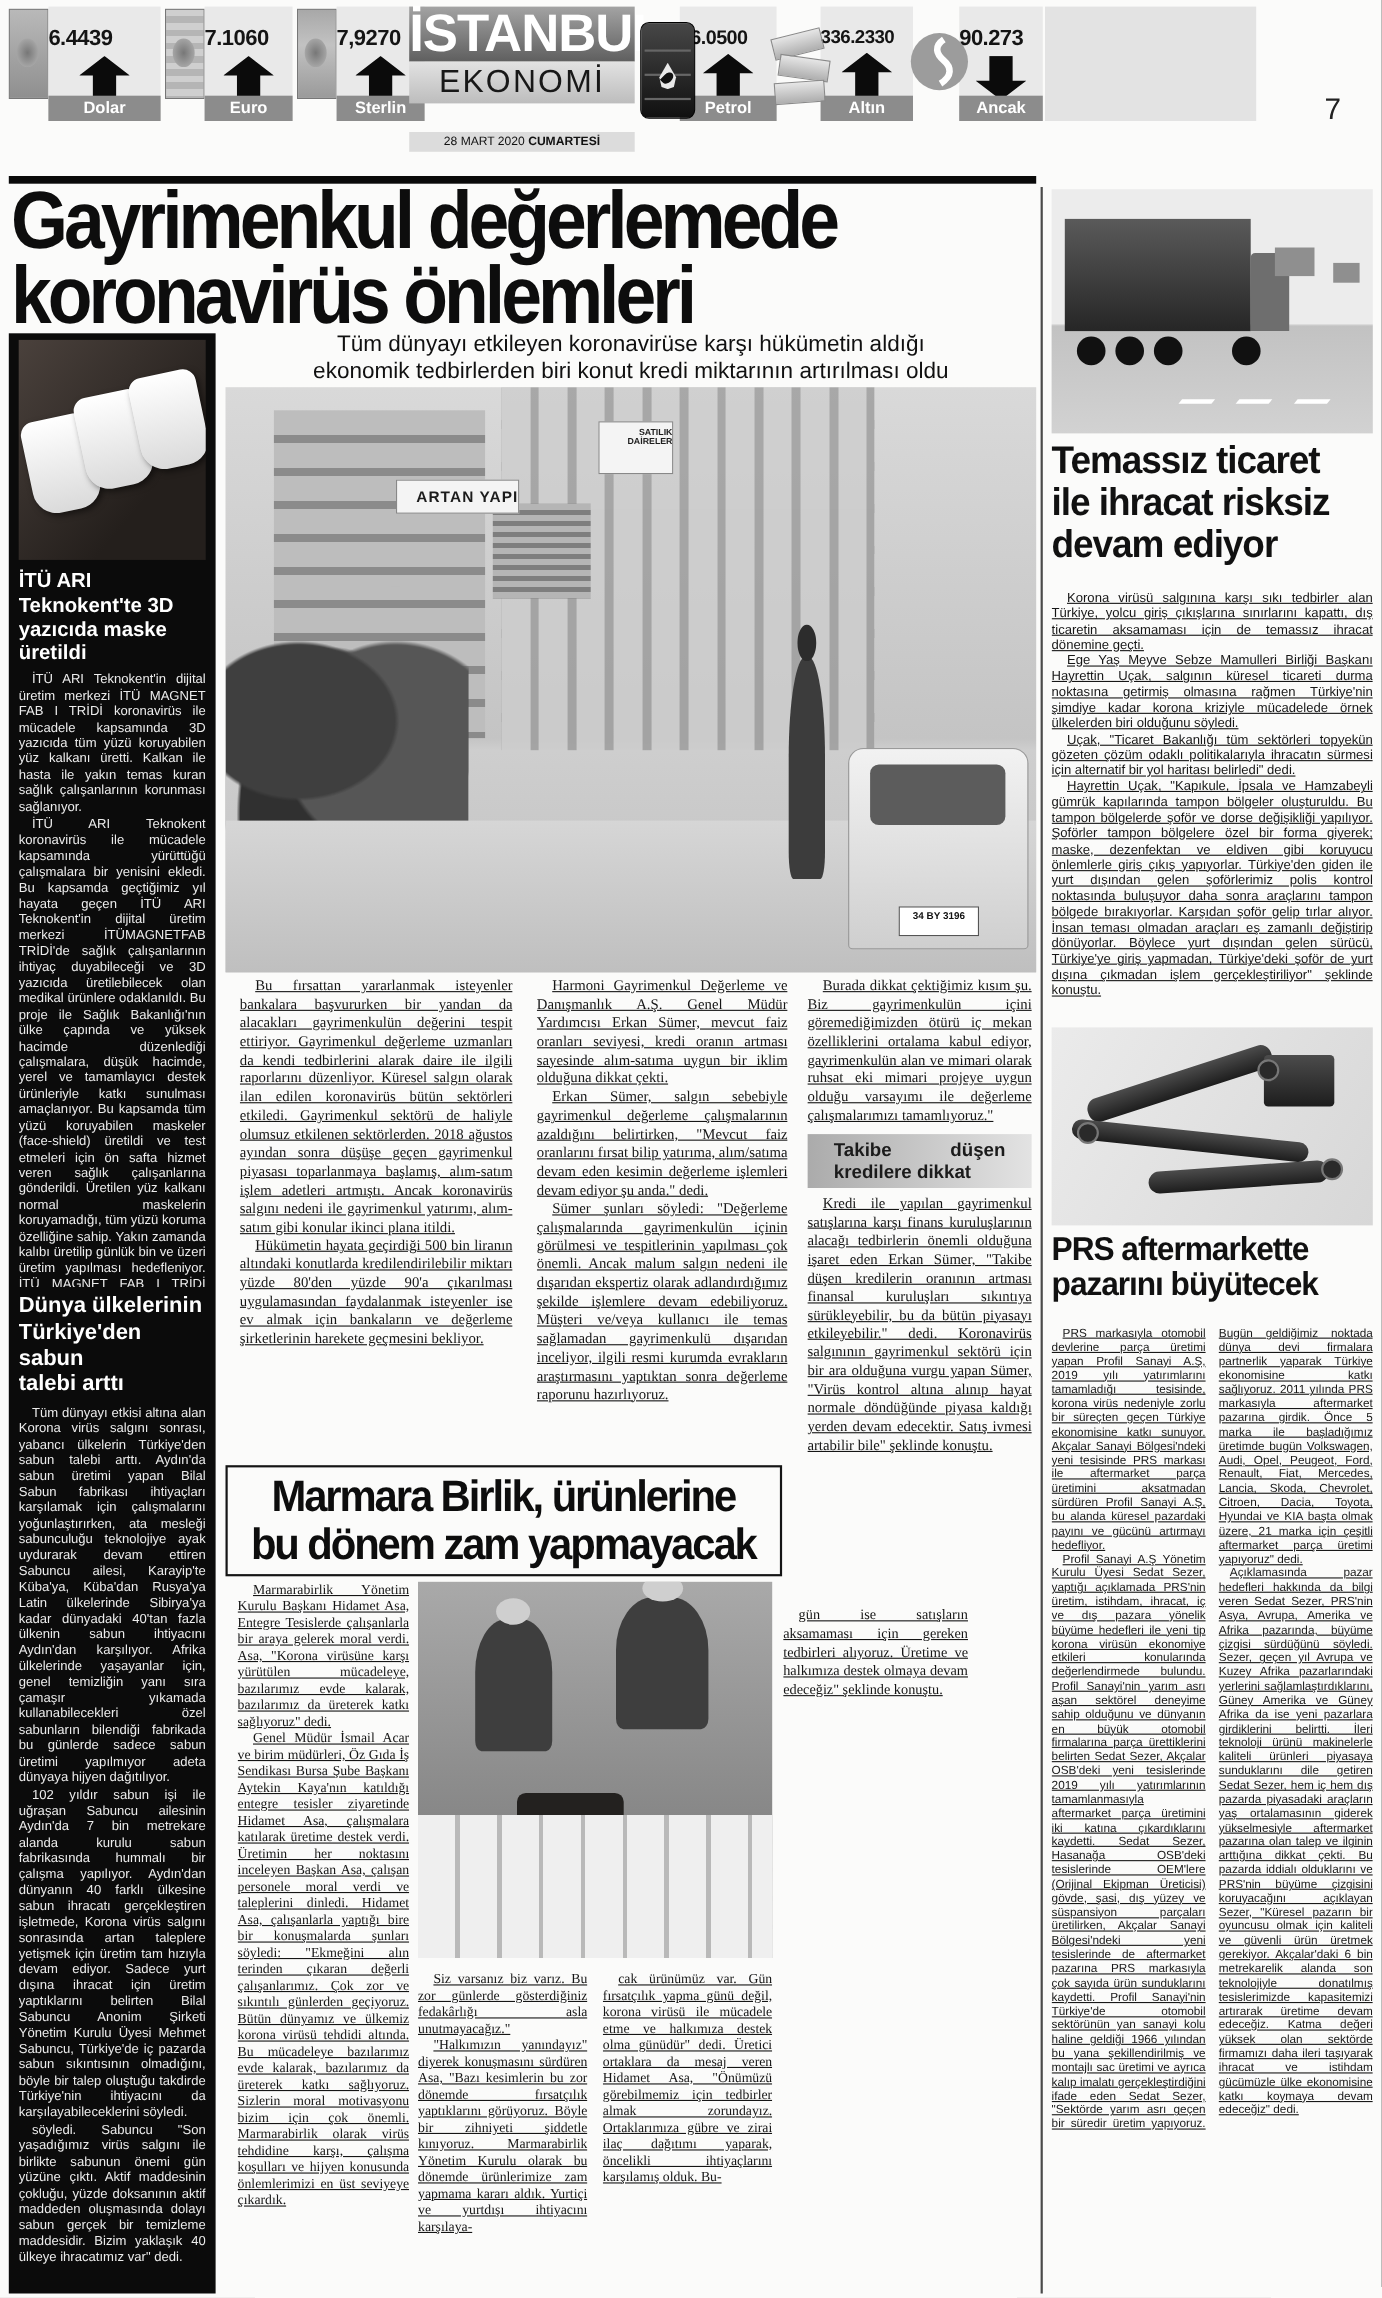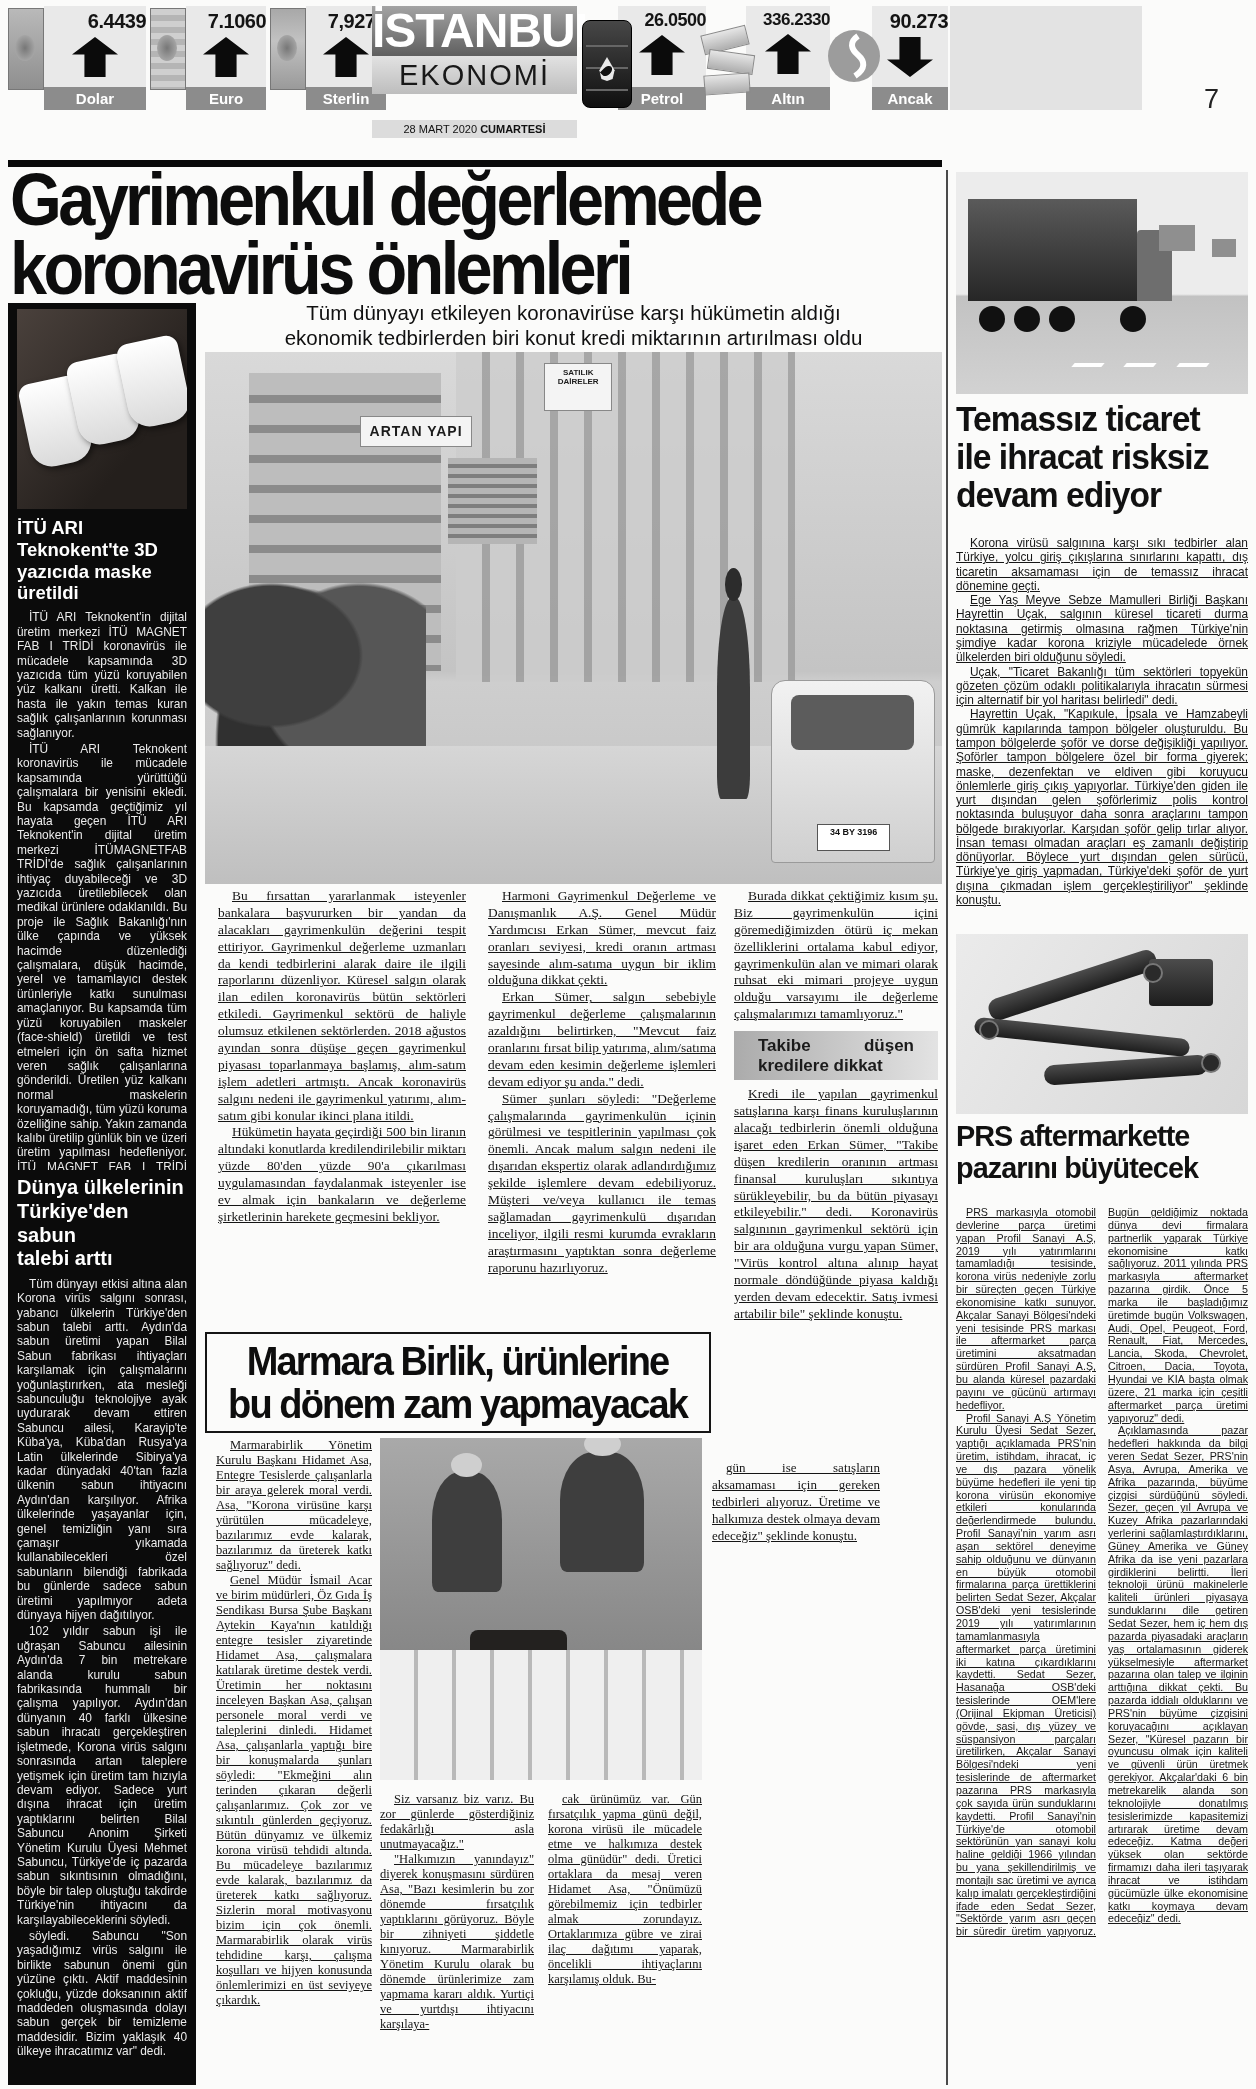--- a/index.html
+++ b/index.html
@@ -13,21 +13,21 @@
 
   
   .ticker{top:6px;height:104px;}
   .ticker-img{position:absolute;left:0;top:2px;width:34px;height:80px;border:1px solid #777;}
   .bill1{background:linear-gradient(#b9b9b9,#8f8f8f);}
   .bill2{background:repeating-linear-gradient(#cfcfcf 0 6px,#b5b5b5 6px 12px);}
   .bill3{background:linear-gradient(#a8a8a8,#c2c2c2 40%,#9a9a9a);}
   .bill-oval{position:absolute;left:6px;top:26px;width:20px;height:26px;border-radius:50%;
              background:radial-gradient(#777,#a5a5a5 70%);}
   .ticker-body{position:absolute;left:36px;right:0;top:0;bottom:0;background:#e9e9e9;}
-  .ticker-value{text-align:right;font-size:20px;font-weight:bold;letter-spacing:-.5px;padding-top:4px;}
+  .ticker-value{text-align:left;font-size:20px;font-weight:bold;letter-spacing:-.5px;padding-top:18px;}
   .block-arrow{width:46px;height:40px;background:#0b0b0b;margin:4px auto 0;
       clip-path:polygon(50% 0,100% 44%,73% 44%,73% 100%,27% 100%,27% 44%,0 44%);}
   .down{transform:rotate(180deg);}
   .ticker-label{position:absolute;left:0;right:0;bottom:0;height:23px;background:#8c8c8c;
       color:#fff;font-weight:bold;font-size:15px;text-align:center;line-height:23px;}
   .barrel{position:absolute;left:-6px;top:14px;width:48px;height:86px;border-radius:8px;
       background:linear-gradient(#474747,#101010);z-index:3;border:1px solid #000;}
   .barrel:before{content:"";position:absolute;left:3px;right:3px;top:24px;height:2px;background:#666;
       box-shadow:0 22px 0 #666,0 44px 0 #666;}
   .drop{position:absolute;left:14px;top:36px;width:20px;height:24px;background:#e9e9e9;
@@ -61,21 +61,21 @@
   .facade{position:absolute;left:34%;top:0;width:46%;height:62%;
       background:repeating-linear-gradient(90deg,#cdcdcd 0 26px,#9b9b9b 26px 34px),
                  repeating-linear-gradient(#cdcdcd 0 30px,#a0a0a0 30px 38px);opacity:.8;}
   .balconies{position:absolute;left:6%;top:4%;width:26%;height:56%;
       background:repeating-linear-gradient(#bdbdbd 0 22px,#8b8b8b 22px 30px);}
   .trees{position:absolute;left:0;top:34%;width:30%;height:46%;
       background:radial-gradient(ellipse at 30% 50%,#3f3f3f 0 40%,transparent 42%),
                  radial-gradient(ellipse at 70% 60%,#565656 0 45%,transparent 47%),
                  radial-gradient(ellipse at 45% 85%,#303030 0 50%,transparent 52%);}
   .roadway{position:absolute;left:0;bottom:0;width:100%;height:26%;background:linear-gradient(#d6d6d6,#bfbfbf);}
-  .sign-white{position:absolute;background:#f4f4f4;border:1px solid #888;color:#1c1c1c;text-align:center;}
+  .sign-white{position:absolute;background:#f4f4f4;border:1px solid #888;color:#1c1c1c;text-align:right;margin-top:20px;}
   .sign-satilik{left:46%;top:2%;width:9%;height:8%;font-size:8px;font-weight:bold;line-height:1.2;padding-top:4px;}
   .sign-artan{left:21%;top:12%;width:15%;height:5.5%;font-size:14px;font-weight:bold;line-height:29px;letter-spacing:1px;}
   .car{position:absolute;right:1%;bottom:4%;width:22%;height:34%;background:linear-gradient(#f2f2f2,#cfcfcf);
       border-radius:14px 14px 4px 4px;border:1px solid #9a9a9a;}
   .car-glass{position:absolute;left:12%;top:8%;width:76%;height:30%;background:#5c5c5c;border-radius:8px;}
   .plate{position:absolute;left:28%;bottom:6%;width:44%;height:14%;background:#fff;border:1px solid #555;
       font-size:9px;font-weight:bold;text-align:center;line-height:1.6;color:#111;}
   .person{position:absolute;right:26%;bottom:16%;width:4.6%;height:38%;background:#3c3c3c;
       border-radius:45% 45% 12% 12%;}
   .person:before{content:"";position:absolute;left:25%;top:-14%;width:50%;height:16%;border-radius:50%;background:#2c2c2c;}

